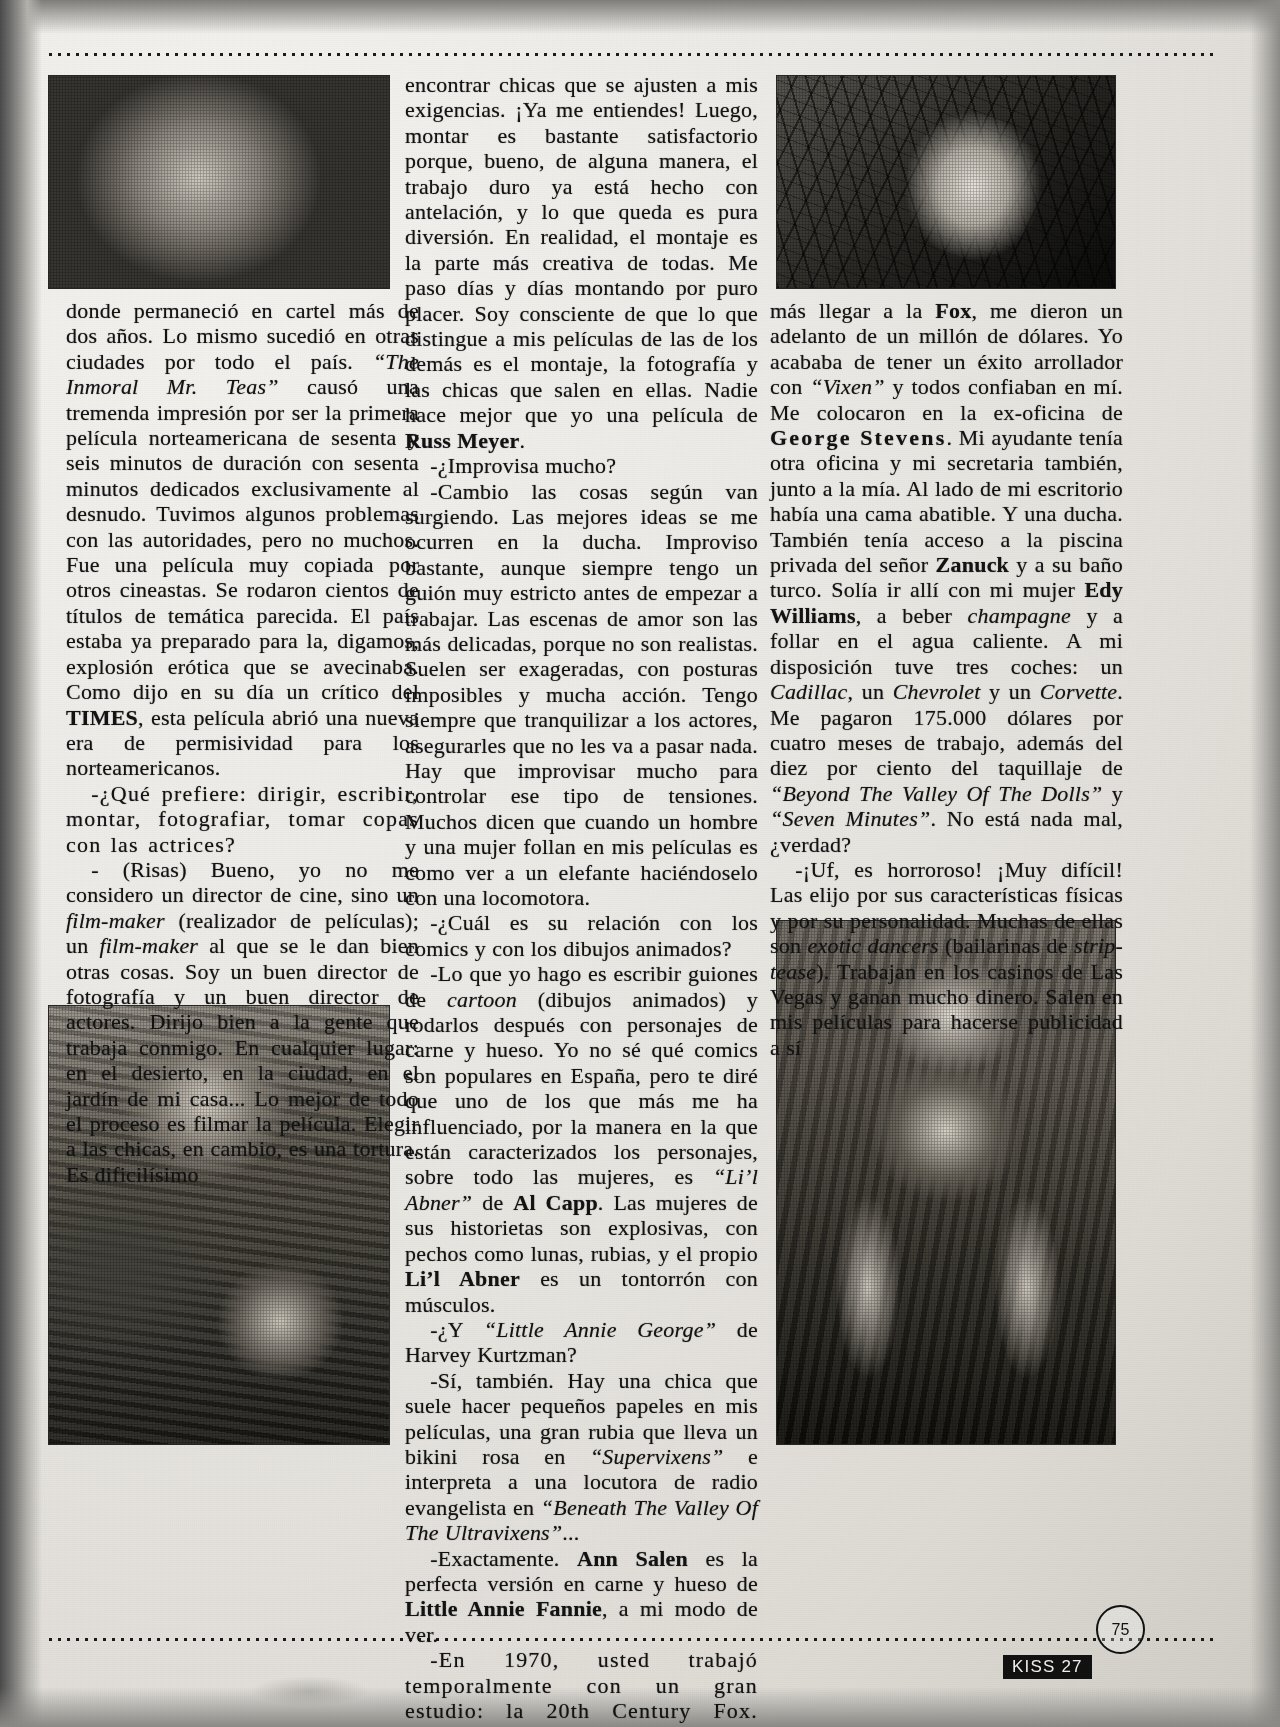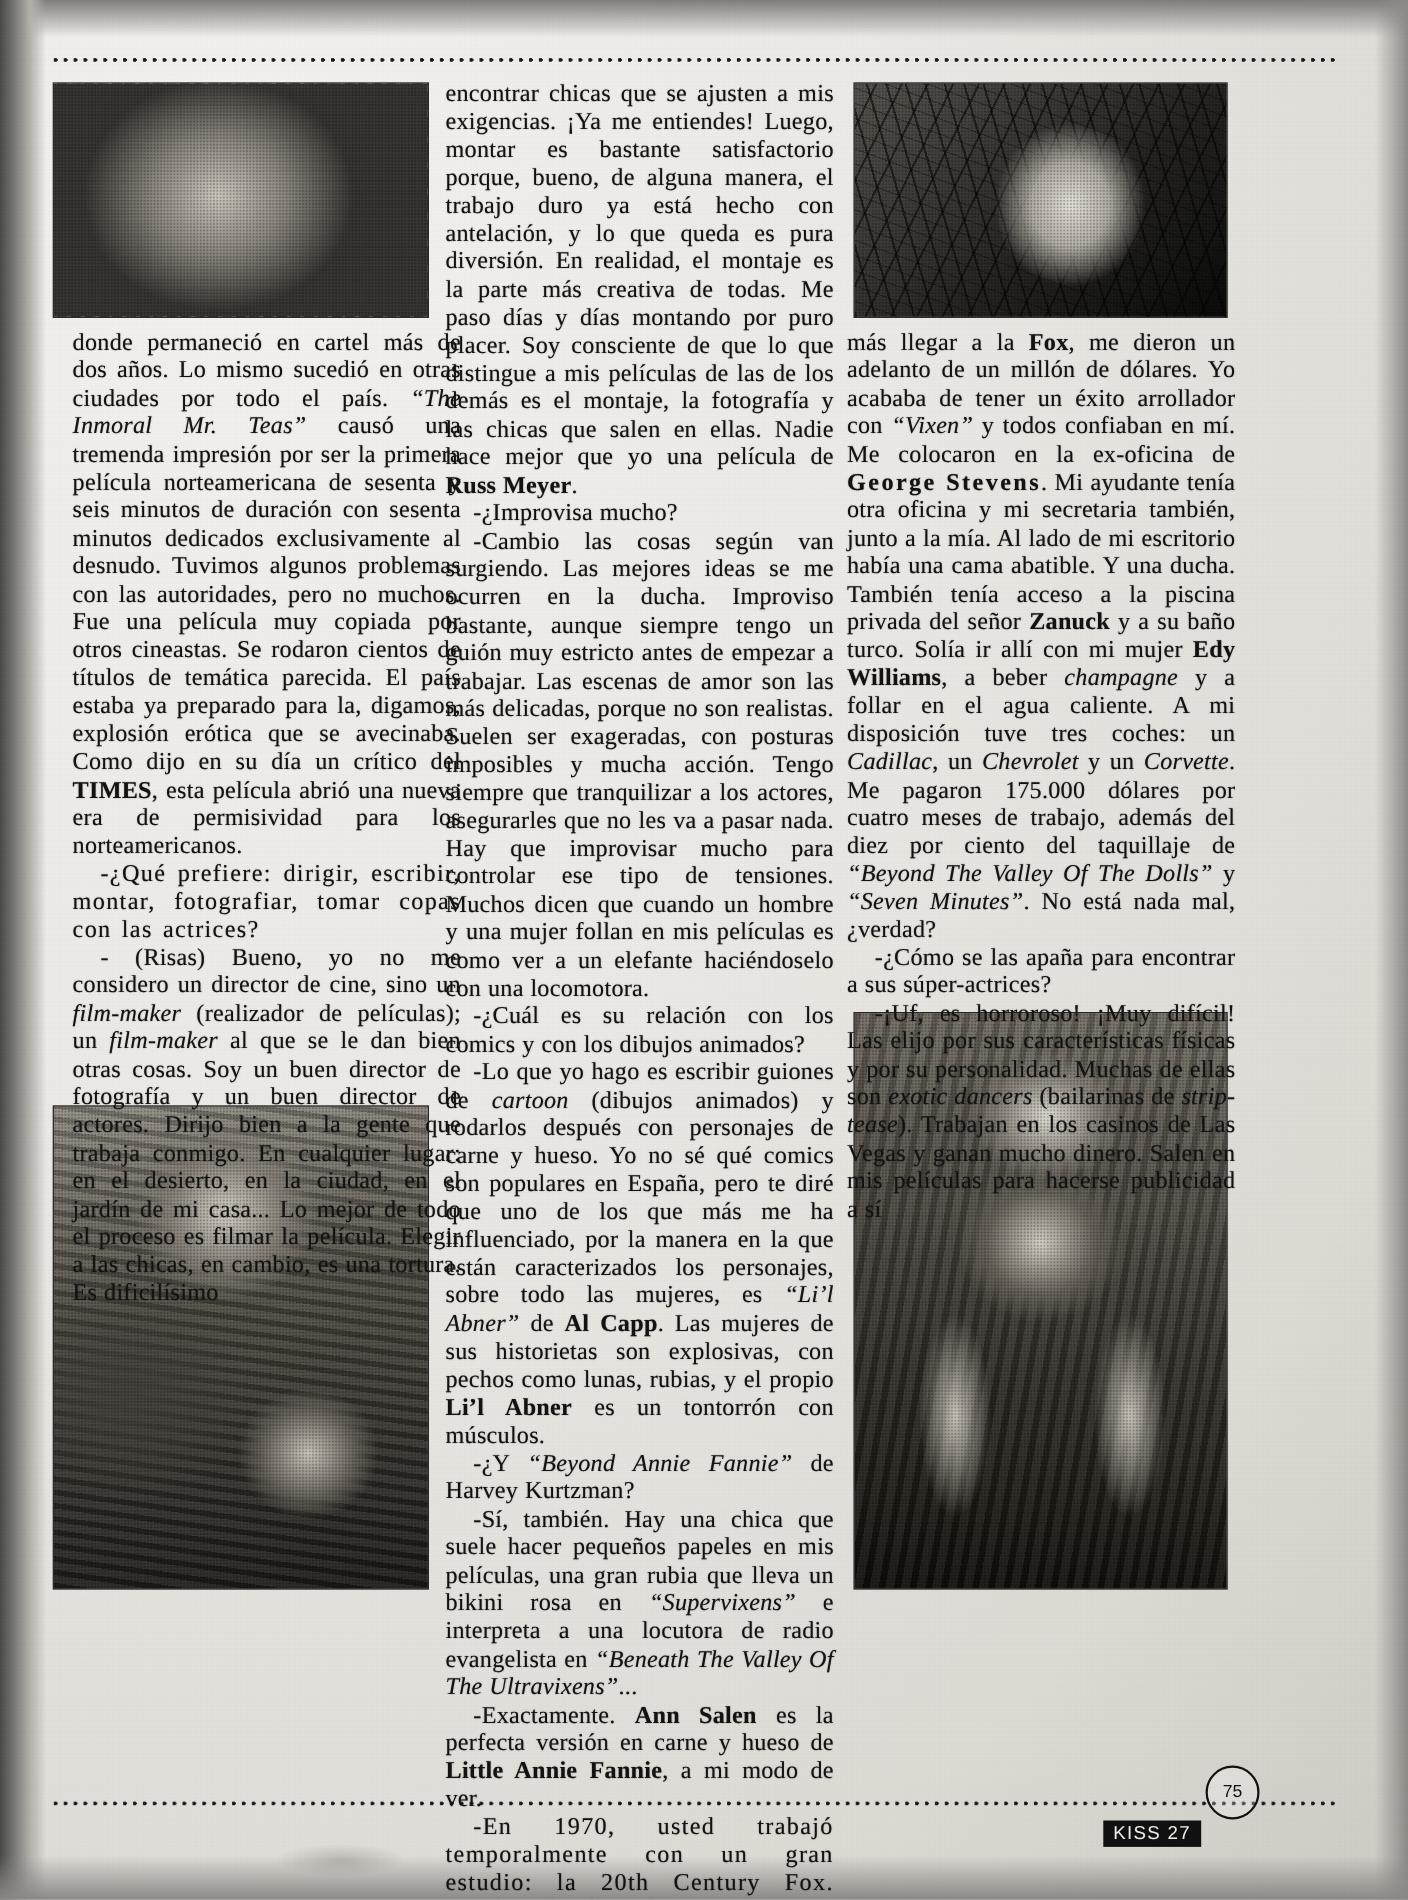--- a/index.html
+++ b/index.html
@@ -192,30 +192,29 @@
       <p class="tx q wide">-¿Qué prefiere: dirigir, escribir, montar, fotografiar, tomar copas con las actrices?</p>
       <p class="tx"><span>- (Risas) Bueno, yo no me considero un director de cine, sino un </span><i>film-maker</i><span> (realizador de películas); un </span><i>film-maker</i><span> al que se le dan bien otras cosas. Soy un buen director de fotografía y un buen director de actores. Dirijo bien a la gente que trabaja conmigo. En cualquier lugar: en el desierto, en la ciudad, en el jardín de mi casa... Lo mejor de todo el proceso es filmar la película. Elegir a las chicas, en cambio, es una tortura. Es dificilísimo</span></p>
     </div>
 
     <div class="col c2">
       <p class="tx"><span>encontrar chicas que se ajusten a mis exigencias. ¡Ya me entiendes! Luego, montar es bastante satisfactorio porque, bueno, de alguna manera, el trabajo duro ya está hecho con antelación, y lo que queda es pura diversión. En realidad, el montaje es la parte más creativa de todas. Me paso días y días montando por puro placer. Soy consciente de que lo que distingue a mis películas de las de los demás es el montaje, la fotografía y las chicas que salen en ellas. Nadie hace mejor que yo una película de </span><b>Russ Meyer</b><span>.</span></p>
       <p class="tx q">-¿Improvisa mucho?</p>
       <p class="tx">-Cambio las cosas según van surgiendo. Las mejores ideas se me ocurren en la ducha. Improviso bastante, aunque siempre tengo un guión muy estricto antes de empezar a trabajar. Las escenas de amor son las más delicadas, porque no son realistas. Suelen ser exageradas, con posturas imposibles y mucha acción. Tengo siempre que tranquilizar a los actores, asegurarles que no les va a pasar nada. Hay que improvisar mucho para controlar ese tipo de tensiones. Muchos dicen que cuando un hombre y una mujer follan en mis películas es como ver a un elefante haciéndoselo con una locomotora.</p>
       <p class="tx q">-¿Cuál es su relación con los comics y con los dibujos animados?</p>
       <p class="tx"><span>-Lo que yo hago es escribir guiones de </span><i>cartoon</i><span> (dibujos animados) y rodarlos después con personajes de carne y hueso. Yo no sé qué comics son populares en España, pero te diré que uno de los que más me ha influenciado, por la manera en la que están caracterizados los personajes, sobre todo las mujeres, es </span><i>“Li’l Abner”</i><span> de </span><b>Al Capp</b><span>. Las mujeres de sus historietas son explosivas, con pechos como lunas, rubias, y el propio </span><b>Li’l Abner</b><span> es un tontorrón con músculos.</span></p>
-      <p class="tx q"><span>-¿Y </span><i>“Beyond Annie Fannie”</i><span> de </span><span>Harvey Kurtzman?</span></p>
+      <p class="tx q"><span>-¿Y </span><i>“Little Annie George”</i><span> de </span><span>Harvey Kurtzman?</span></p>
       <p class="tx"><span>-Sí, también. Hay una chica que suele hacer pequeños papeles en mis películas, una gran rubia que lleva un bikini rosa en </span><i>“Supervixens”</i><span> e interpreta a una locutora de radio evangelista en </span><i>“Beneath The Valley Of The Ultravixens”</i><span>...</span></p>
       <p class="tx"><span>-Exactamente. </span><b>Ann Salen</b><span> es la perfecta versión en carne y hueso de </span><b>Little Annie Fannie</b><span>, a mi modo de ver.</span></p>
       <p class="tx q wide">-En 1970, usted trabajó temporalmente con un gran estudio: la 20th Century Fox. ¿Qué tal fue la experiencia? ¿Echó de menos su independencia creativa?</p>
       <p class="tx">Fue una experiencia maravillosa. Nada</p>
     </div>
 
     <div class="col c3" style="padding-top:226px;">
       <p class="tx"><span>más llegar a la </span><b>Fox</b><span>, me dieron un adelanto de un millón de dólares. Yo acababa de tener un éxito arrollador con </span><i>“Vixen”</i><span> y todos confiaban en mí. Me colocaron en la ex-oficina de </span><b class="sp">George Stevens</b><span>. Mi ayudante tenía otra oficina y mi secretaria también, junto a la mía. Al lado de mi escritorio había una cama abatible. Y una ducha. También tenía acceso a la piscina privada del señor </span><b>Zanuck</b><span> y a su baño turco. Solía ir allí con mi mujer </span><b>Edy Williams</b><span>, a beber </span><i>champagne</i><span> y a follar en el agua caliente. A mi disposición tuve tres coches: un </span><i>Cadillac</i><span>, un </span><i>Chevrolet</i><span> y un </span><i>Corvette</i><span>. Me pagaron 175.000 dólares por cuatro meses de trabajo, además del diez por ciento del taquillaje de </span><i>“Beyond The Valley Of The Dolls”</i><span> y </span><i>“Seven Minutes”</i><span>. No está nada mal, ¿verdad?</span></p>
-      <p class="tx q">-¿Cómo se las apaña para encontrar a sus súper-actrices?</p>
       <p class="tx"><span>-¡Uf, es horroroso! ¡Muy difícil! Las elijo por sus características físicas y por su personalidad. Muchas de ellas son </span><i>exotic dancers</i><span> (bailarinas de </span><i>strip-tease</i><span>). Trabajan en los casinos de Las Vegas y ganan mucho dinero. Salen en mis películas para hacerse publicidad a sí</span></p>
     </div>
 
   </div>
 
   <div class="kiss-badge">KISS 27</div>
   <div class="page-num">75</div>
   <div class="smudge"></div>
 
   <div class="grain"></div>

